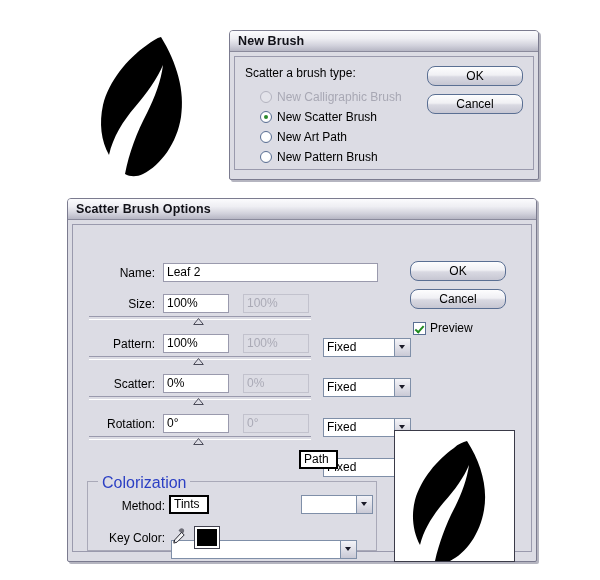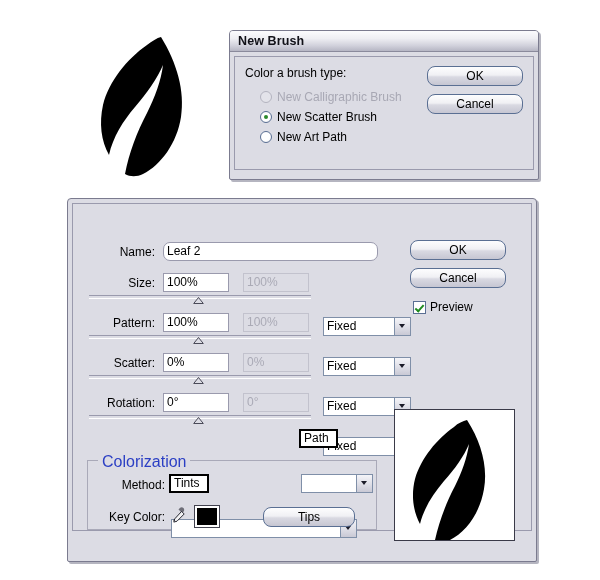--- a/index.html
+++ b/index.html
@@ -342,47 +342,54 @@
              C 67 8, 72 5, 76 4 Z" fill="#000000"></path>
   </svg>
 </div>
 
 <div class="dialog" id="new-brush-dialog">
   <div class="dialog-titlebar">
     <span class="dialog-title">New Brush</span>
   </div>
   <div class="dialog-body">
 
-    <div class="nb-prompt">Color a brush type:</div>
+    <div class="nb-prompt">Scatter a brush type:</div>
 
     <div class="radio-list">
       <div class="radio-row disabled">
         <span class="radio-mark"></span>
         <span class="radio-label">New Calligraphic Brush</span>
       </div>
       <div class="radio-row checked">
         <span class="radio-mark"></span>
         <span class="radio-label">New Scatter Brush</span>
       </div>
       <div class="radio-row">
         <span class="radio-mark"></span>
         <span class="radio-label">New Art Path</span>
       </div>
+      <div class="radio-row">
+        <span class="radio-mark"></span>
+        <span class="radio-label">New Pattern Brush</span>
+      </div>
     </div>
 
     <div class="btn" id="nb-ok">OK</div>
     <div class="btn" id="nb-cancel">Cancel</div>
   </div>
 </div>
 
 <div class="dialog" id="scatter-dialog">
+  <div class="dialog-titlebar">
+    <span class="dialog-title">Scatter Brush Options</span>
+  </div>
   <div class="dialog-body">
 
     <div class="field-label" style="left:14px; top:41px; width:68px;">Name:</div>
-    <div class="text-input" style="left:90px; top:38px; width:215px;border-radius:7px;">Leaf 2</div>
+    <div class="text-input" style="left:90px; top:38px; width:215px;">Leaf 2</div>
 
     <div class="field-label" style="left:6px; top:72px; width:76px;">Size:</div>
     <div class="text-input" style="left:90px; top:69px; width:66px; text-align:left;">100%</div>
     <div class="text-input ghost" style="left:170px; top:69px; width:66px;">100%</div>
     <div class="combo" style="left:250px; top:69px; width:88px;">
       <span class="combo-text">Fixed</span>
       <span class="combo-btn"></span>
     </div>
     <div class="slider" style="left:16px; top:91px; width:222px;">
       <span class="track"></span>
@@ -463,21 +470,20 @@
     <span id="eyedropper-icon" style="left:99px; top:303px;">
       <svg width="16" height="18" viewBox="0 0 16 18">
         <path d="M11.6 1.3 c1.2-1.2 3.1-1.2 4.2 0 1.2 1.2 1.2 3.1 0 4.2 l-1.6 1.6 -4.2-4.2 z" fill="#6e6e78" transform="translate(-2,0) scale(0.85)"></path>
         <path d="M9.6 4.4 l2.6 2.6 -7.2 7.2 -3.2 0.9 0.9-3.2 z" fill="#f2f2f4" stroke="#2a2a33" stroke-width="1"></path>
         <path d="M2.0 12.0 l1.2 1.2 -1.9 0.6 z" fill="#1b1b22"></path>
       </svg>
     </span>
 
     <span id="key-color-swatch" style="left:122px; top:302px; background:#000000;"></span>
 
-    <div class="btn" id="tips-button" style="left:190px; top:303px;">Tips</div>
 
     <div class="btn" id="sb-ok">OK</div>
     <div class="btn" id="sb-cancel">Cancel</div>
 
     <div class="checkbox-row" style="left:340px; top:96px;">
       <span class="cb-mark"></span>
       <span>Preview</span>
     </div>
 
     <div id="preview-box">

